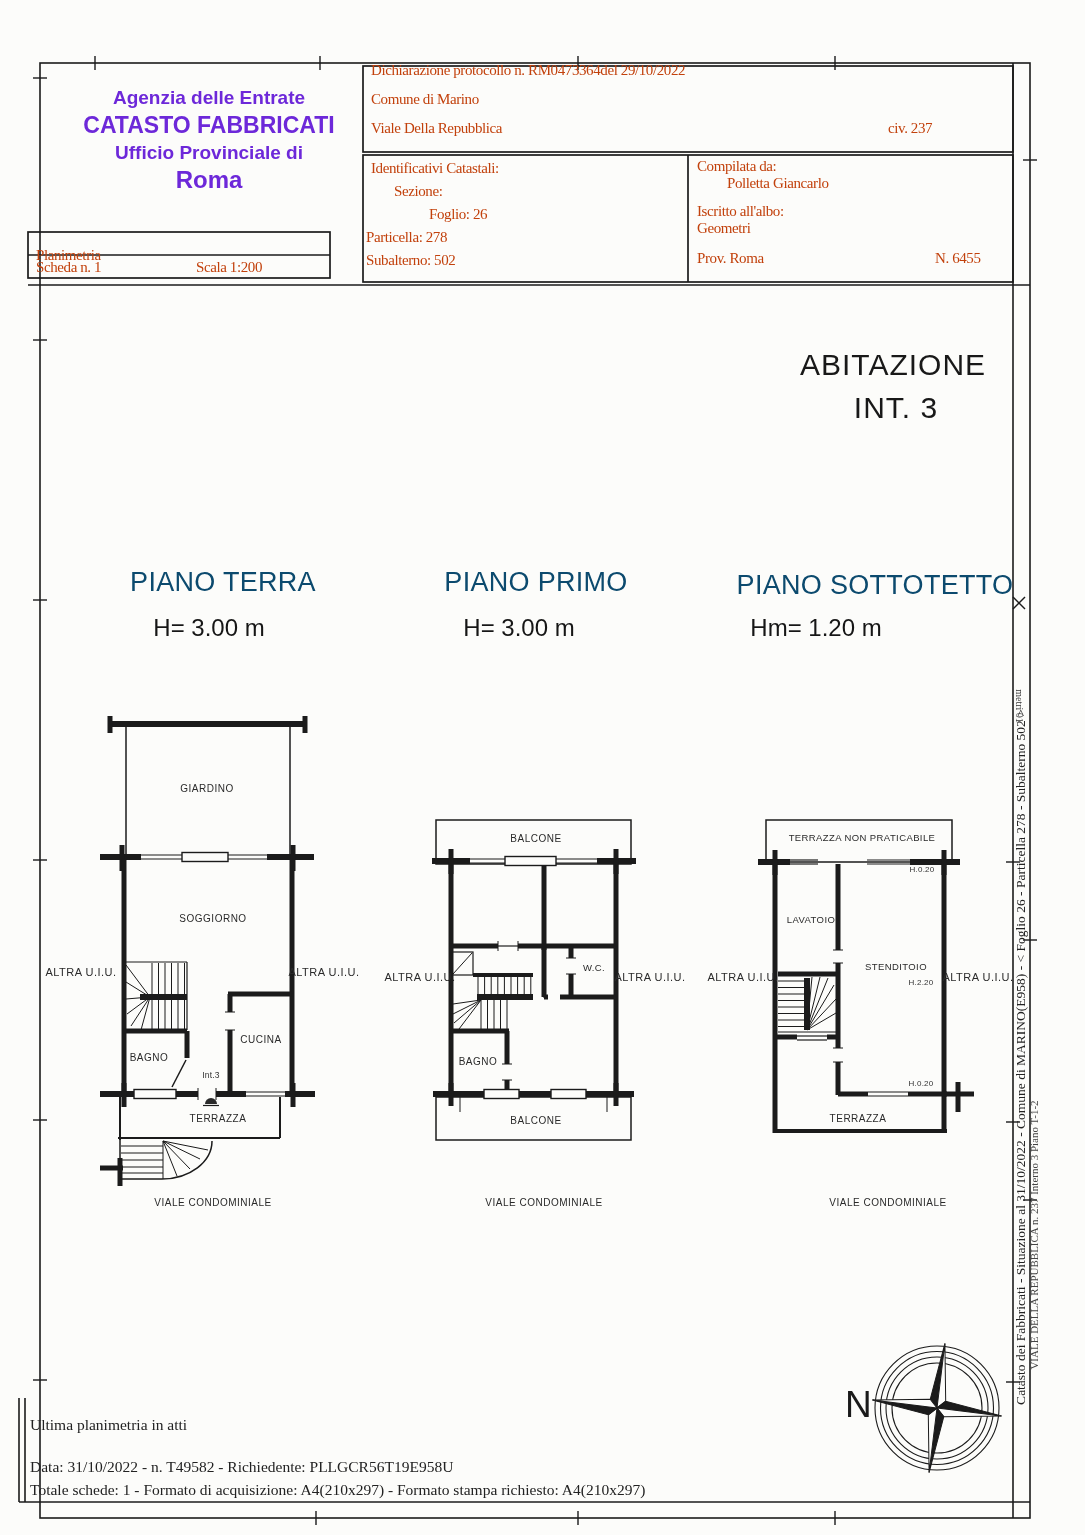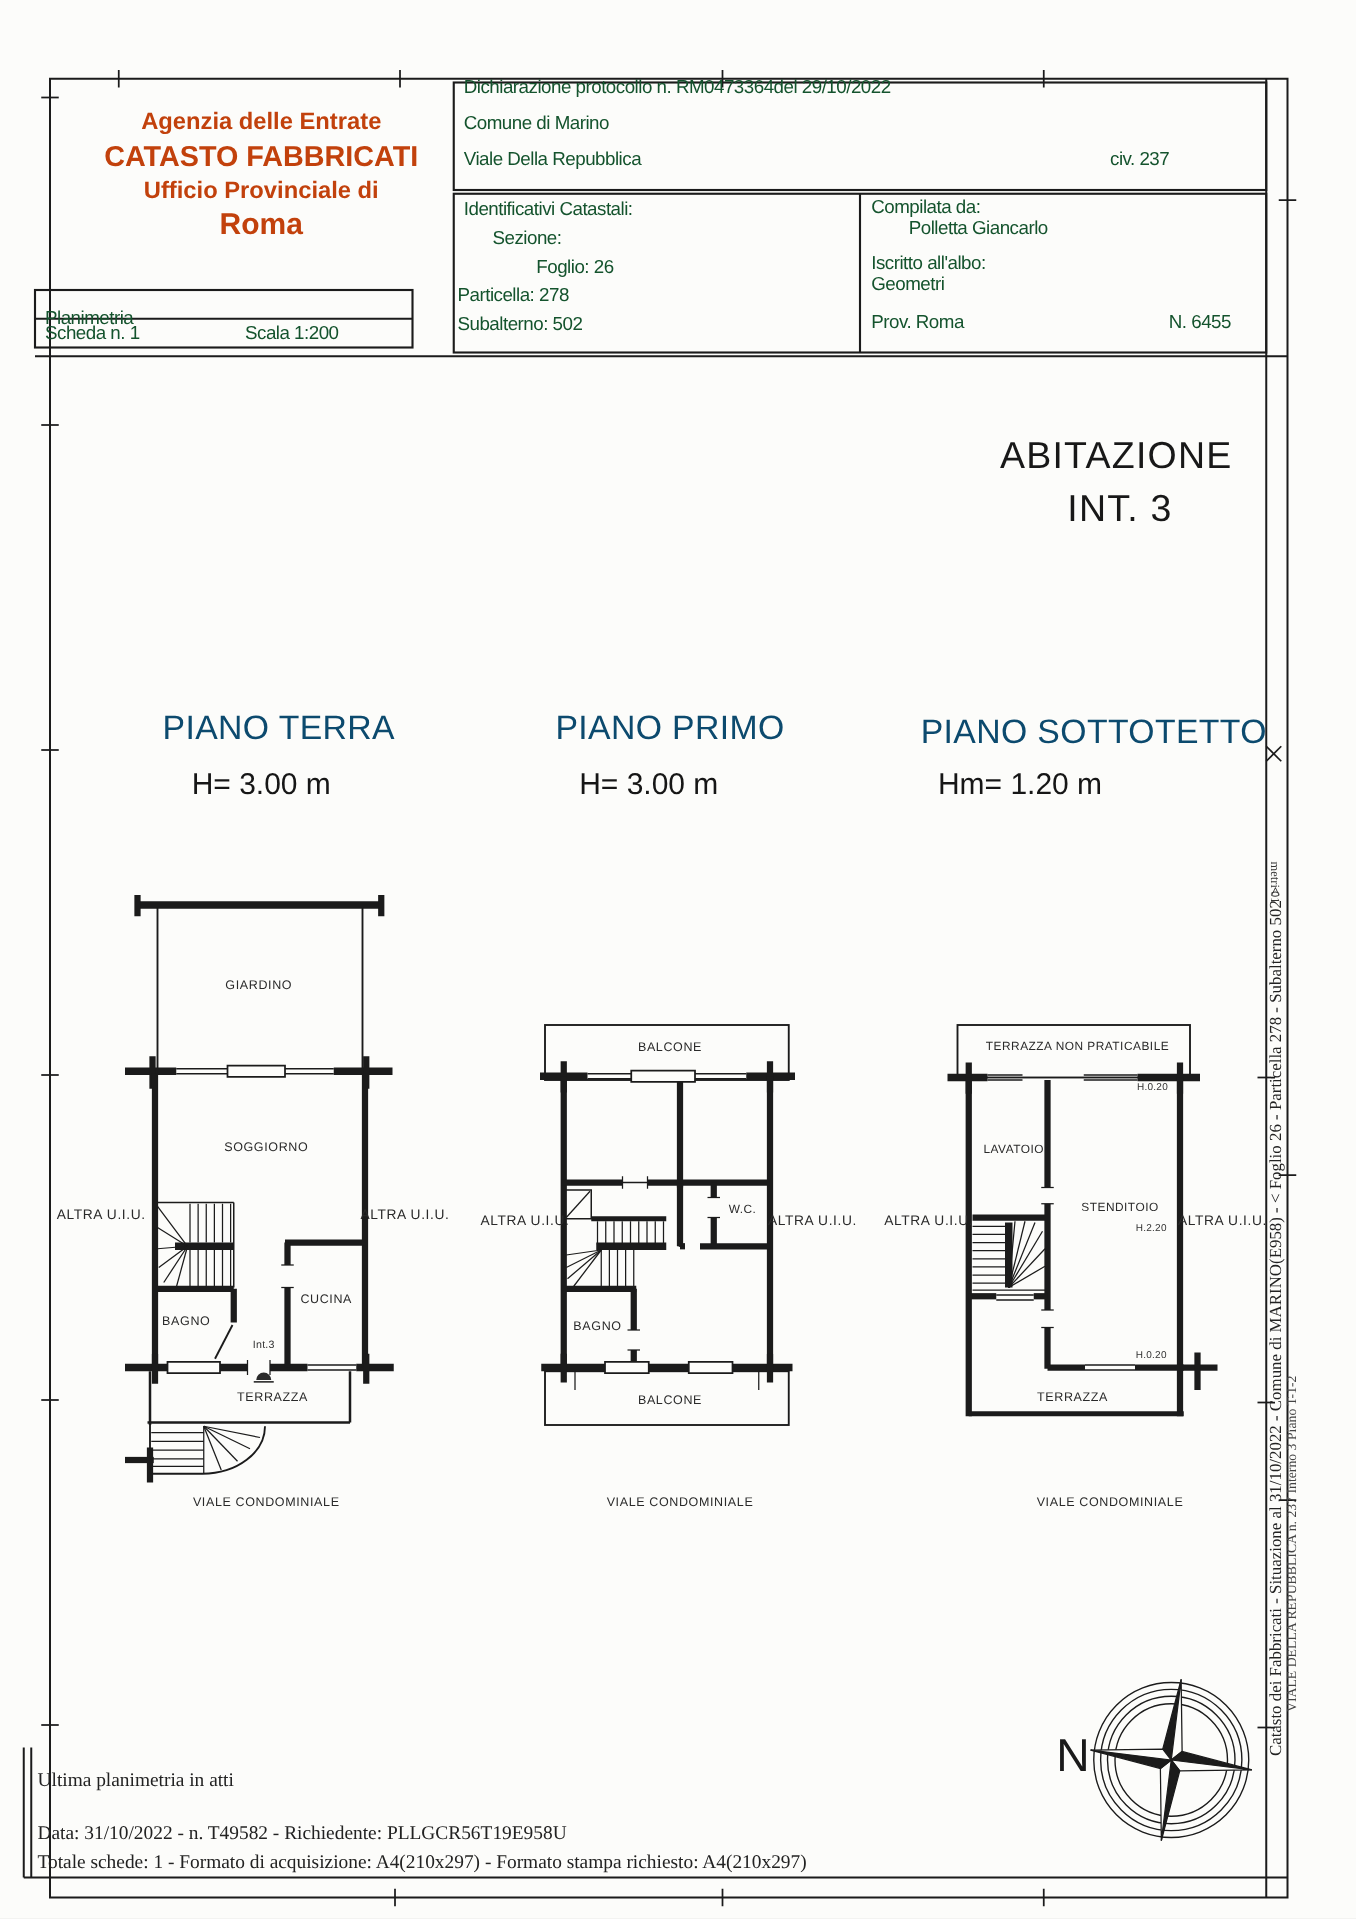--- a/index.html
+++ b/index.html
@@ -1,22 +1,22 @@
 <!DOCTYPE html>
 <html><head>
 <meta charset="utf-8">
 <style>
   html,body{margin:0;padding:0;background:#e8e8e4;}
   .page{position:relative;width:1085px;height:1535px;background:#fcfcfa;overflow:hidden;
         font-family:"Liberation Sans",sans-serif;color:#1c1c1c;}
   .lines{position:absolute;left:0;top:0;width:1085px;height:1535px;}
   .t{position:absolute;white-space:nowrap;line-height:1.1;color:#1c1c1c;}
   .c{transform:translateX(-50%);}
-  .mono{font-family:Liberation Sans, sans-serif;font-size:15px;letter-spacing:-0.4px;color:#14532d;}
-  .agency{font-family:"Liberation Sans",sans-serif;font-weight:bold;color:#c2410c;}
+  .mono{font-family:Liberation Serif, serif;font-size:15px;letter-spacing:-0.4px;color:#c2410c;}
+  .agency{font-family:"Liberation Sans",sans-serif;font-weight:bold;color:#6d28d9;}
   .bigtitle{font-size:30px;letter-spacing:1px;color:#181818;}
   .ftitle{font-size:27px;letter-spacing:0.3px;color:#0c4a6e;}
   .fheight{font-size:24px;color:#161616;}
   .room{font-size:10px;letter-spacing:0.5px;color:#2a2a2a;}
   .room9{font-size:9.5px;letter-spacing:0.4px;color:#2a2a2a;}
   .tiny{font-size:8px;letter-spacing:0.2px;color:#333;}
   .serif{font-family:"Liberation Serif","DejaVu Serif",serif;font-size:15.5px;color:#222;}
   .side-main{font-family:"Liberation Serif",serif;font-size:13.5px;color:#222;
              transform:translate(-50%,-50%) rotate(-90deg);transform-origin:center;}
   .side-sec{font-family:"Liberation Serif",serif;font-size:11px;color:#444;

